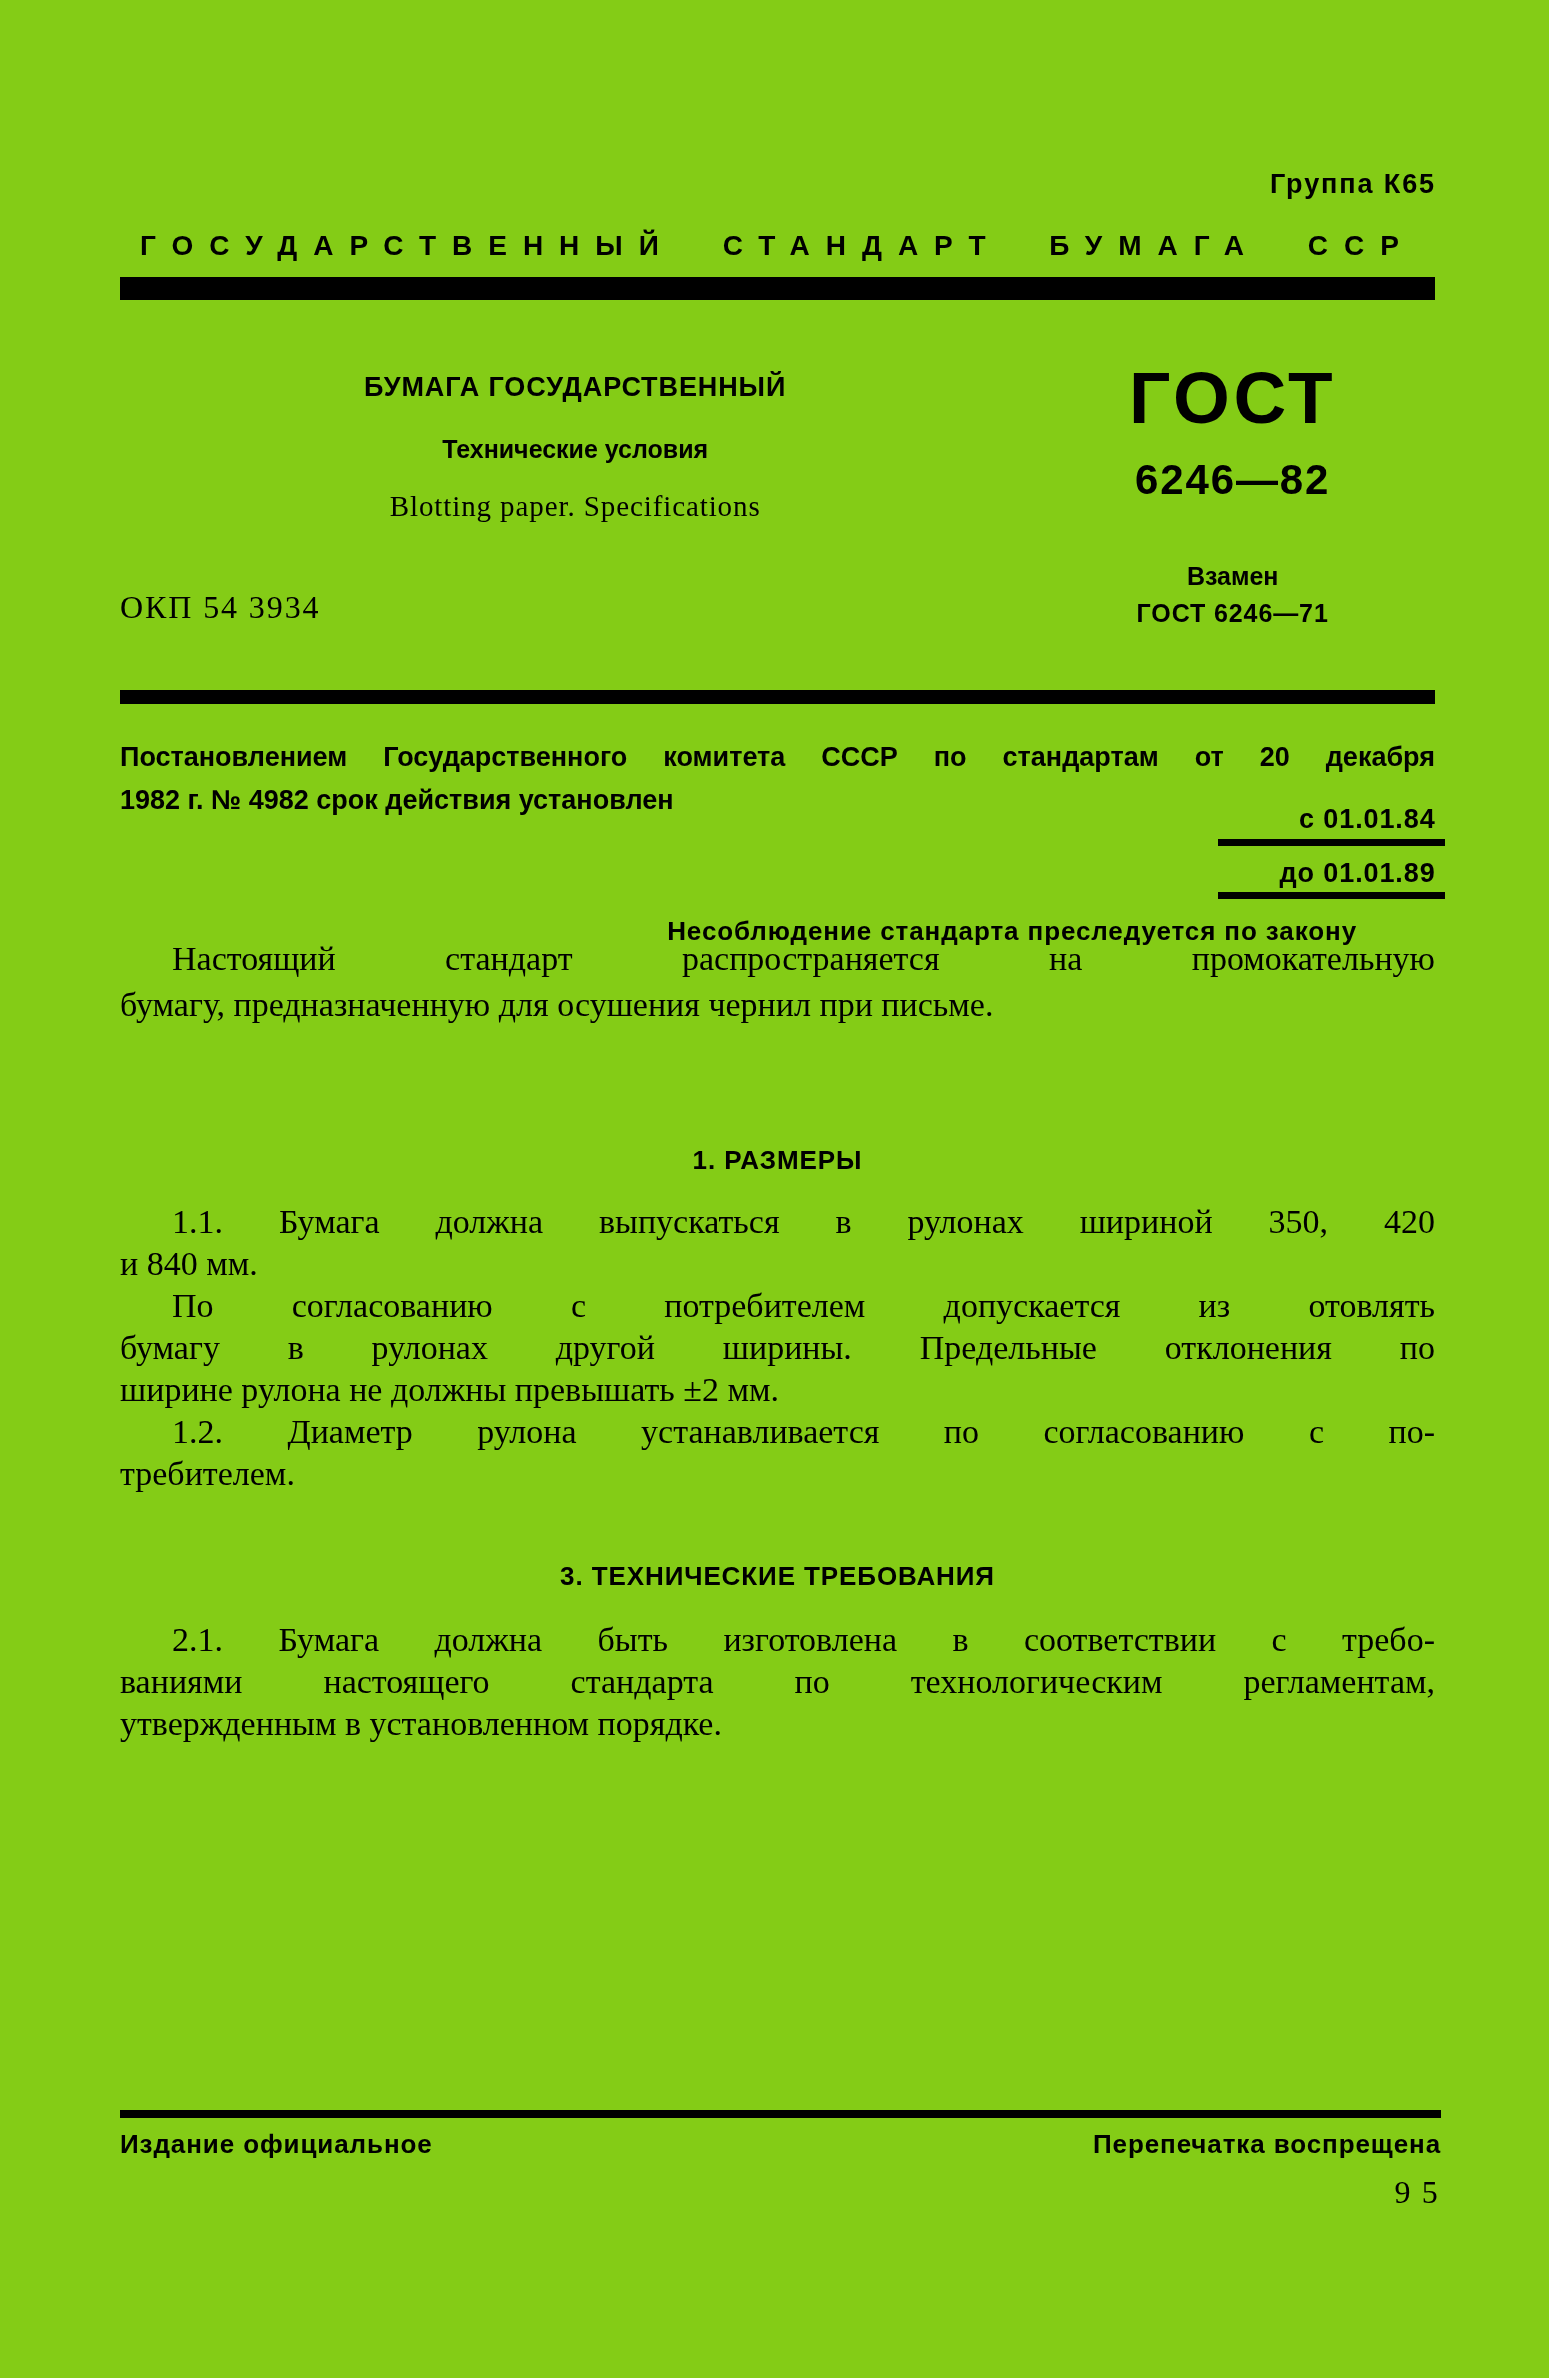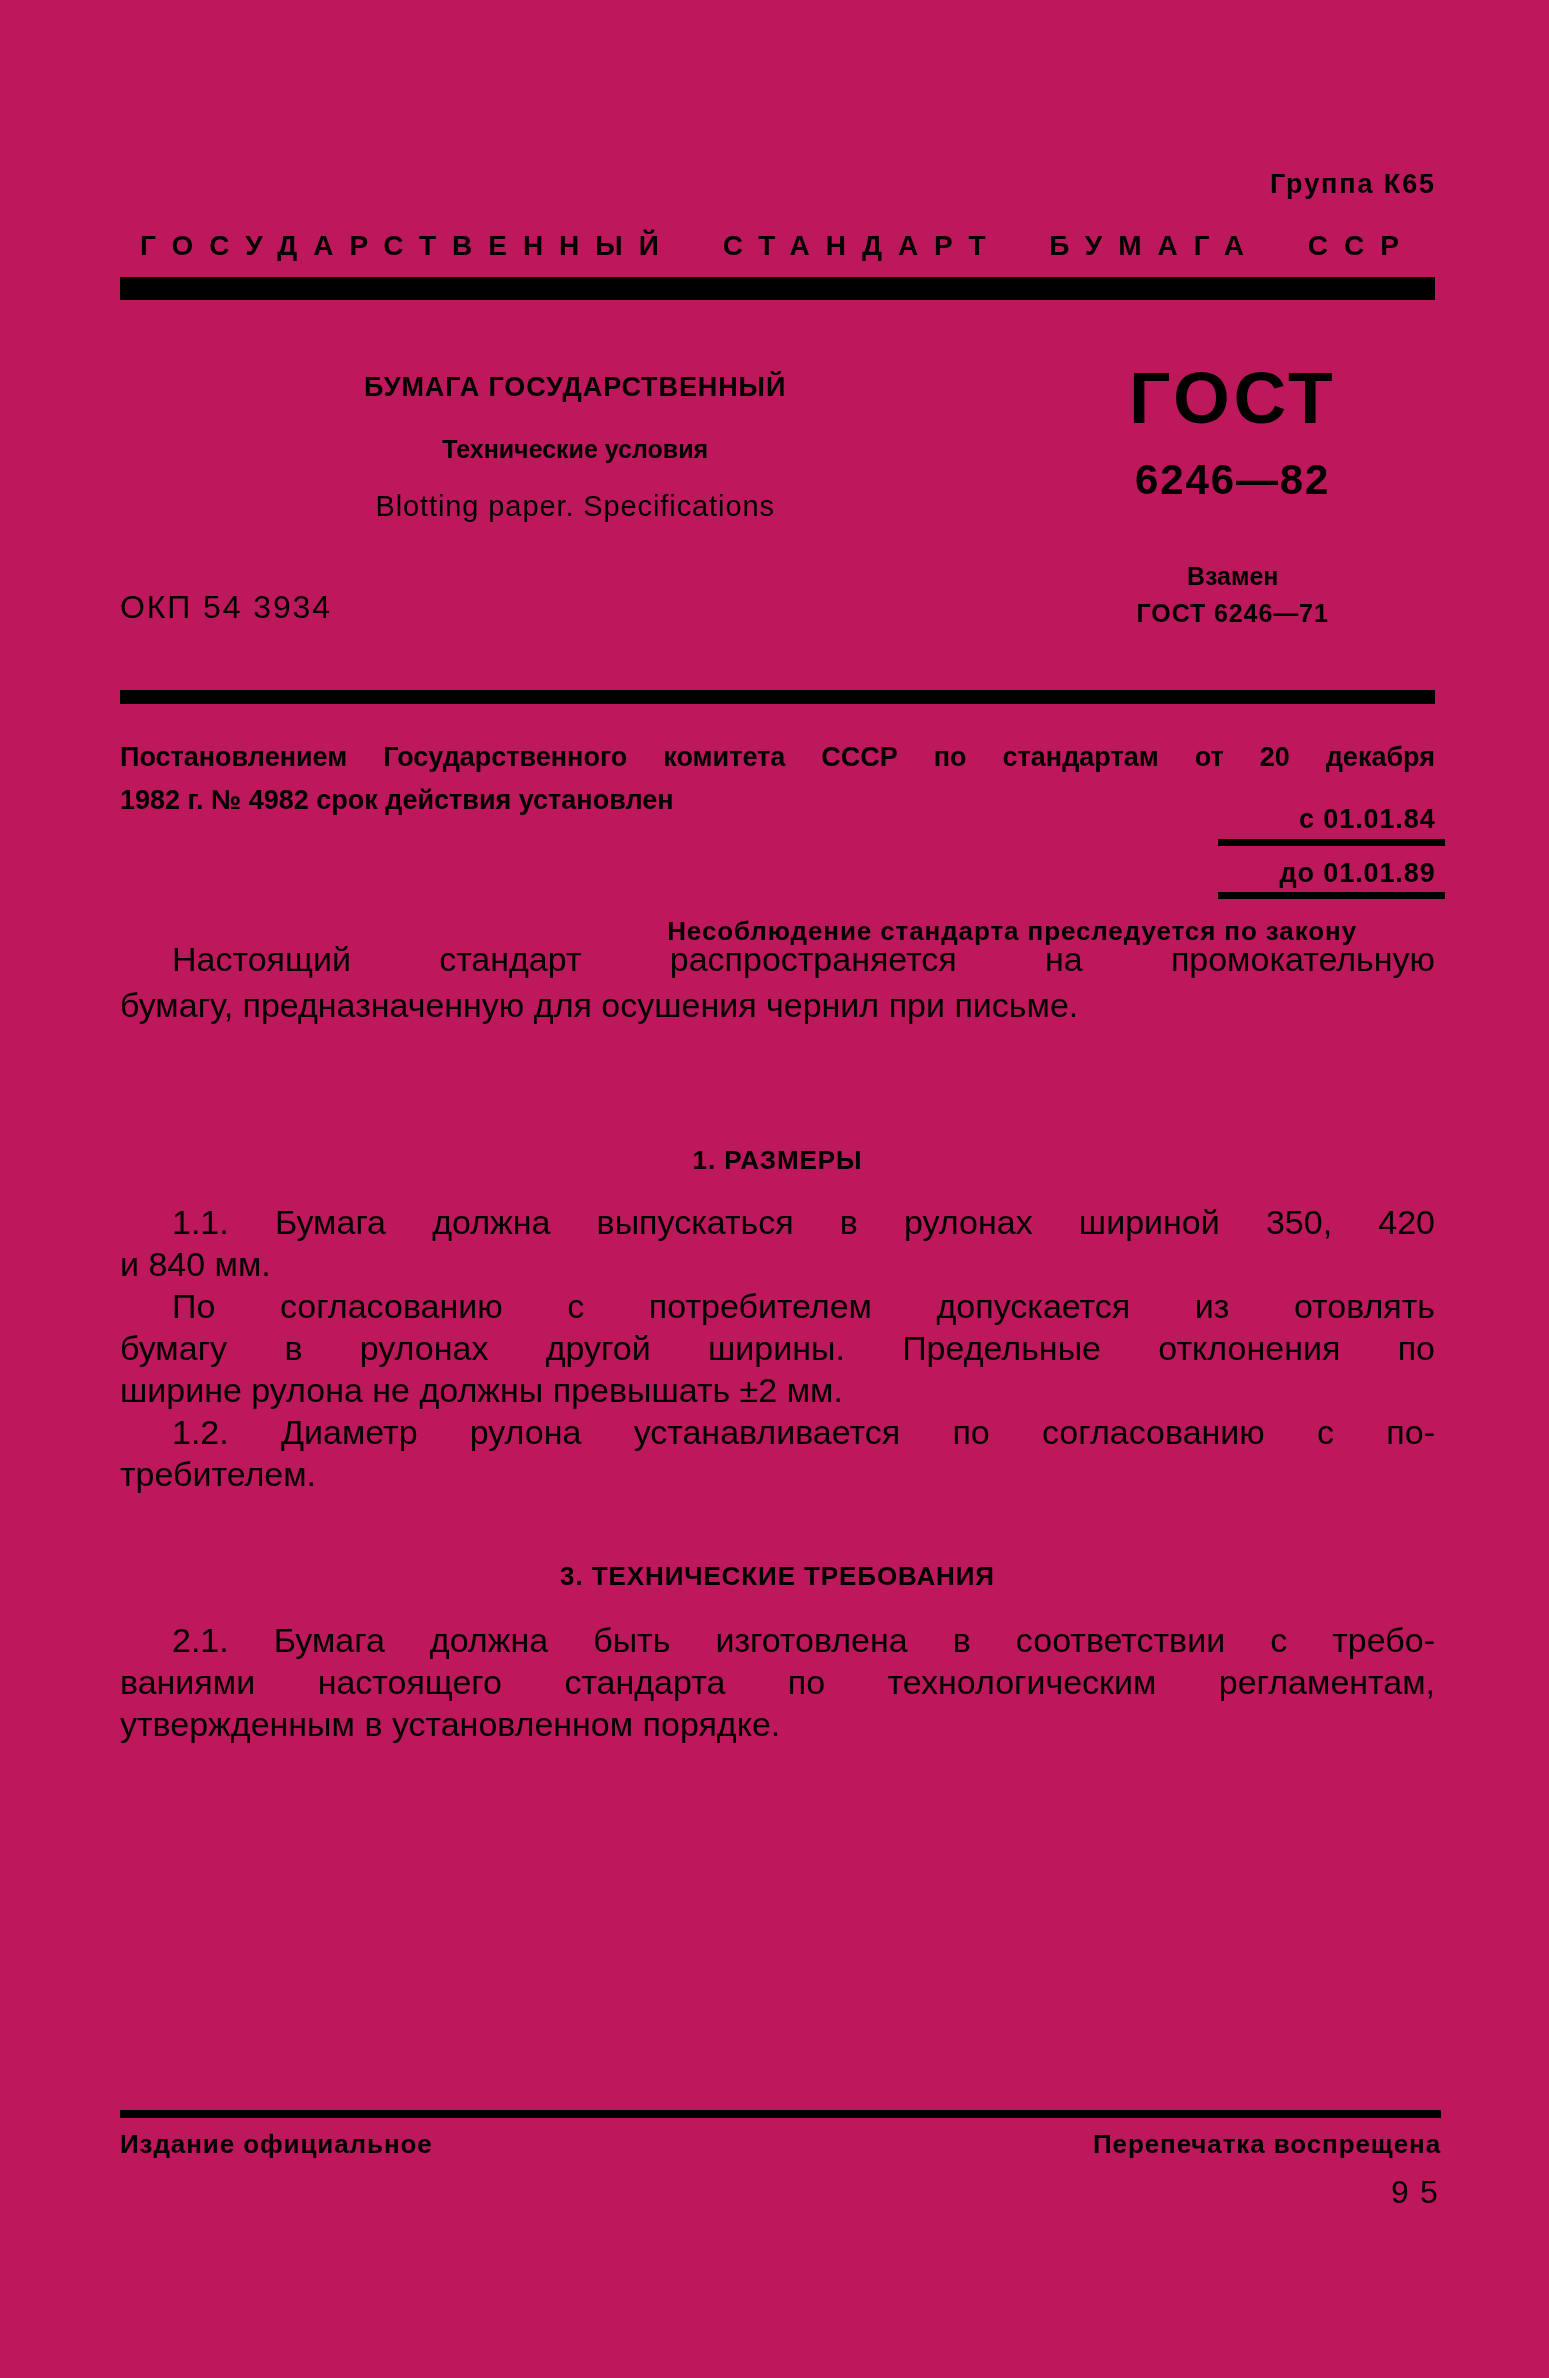--- a/index.html
+++ b/index.html
@@ -1,25 +1,25 @@
 <!DOCTYPE html>
 <html style="font-size:15px"><head>
 <meta charset="utf-8">
 <style>
   html,body{margin:0;padding:0;background:#e8e8e6;}
   .page{
     position:relative;
     width:1550px;height:2379px;
     margin:0 auto;
-    background:#be185d;
+    background:#84cc16;
     color:#000;
     overflow:hidden;
   }
   .sans{font-family:"Liberation Sans","DejaVu Sans",sans-serif;font-weight:700;}
-  .serif{font-family:Liberation Sans, sans-serif;}
+  .serif{font-family:Liberation Serif, serif;}
 
   .group-label{
     position:absolute;top:169px;right:114px;
     font-size:27px;letter-spacing:1.9px;
   }
   .header-title{
     position:absolute;top:230px;left:120px;width:1315px;
     font-size:28px;text-align:center;
     letter-spacing:16px;word-spacing:24px;white-space:nowrap;
   }

